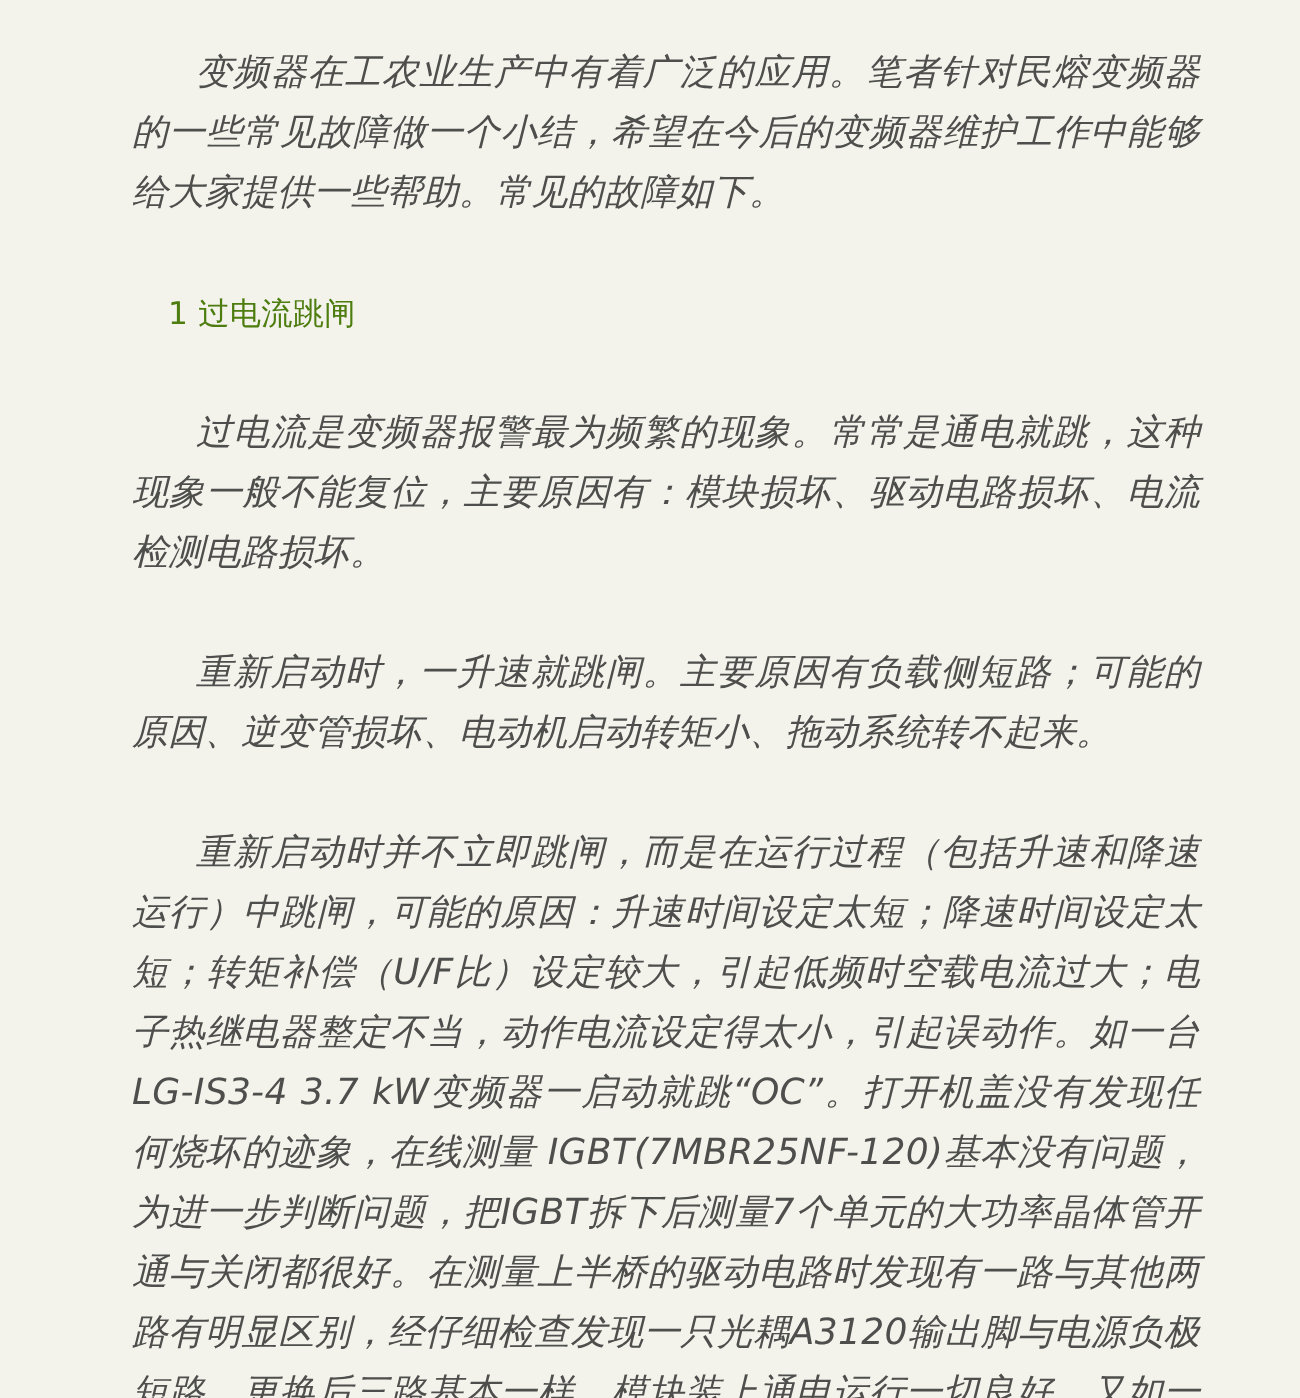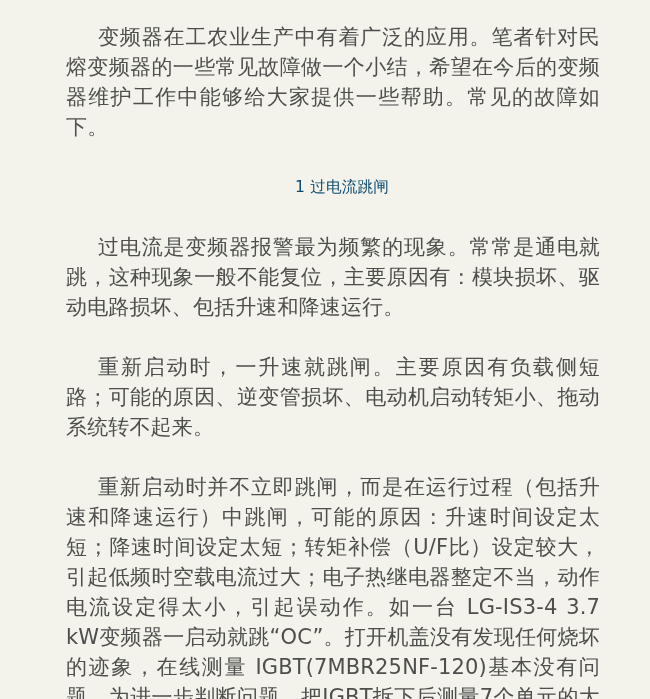--- a/index.html
+++ b/index.html
@@ -18,56 +18,56 @@
     box-sizing: border-box;
     width: 650px;
     height: 699px;
     padding: 22px 50px 0 66px;
     background: #f3f3ec;
   }
 
   .para {
     margin: 0;
     color: #4e4e4c;
-    font-size: 21px;
+    font-size: 18px;
     line-height: 30px;
     letter-spacing: 0.15px;
     text-align: justify;
     text-justify: inter-ideograph;
     text-indent: 32px;
     font-weight: 400;
+    font-style: italic;
   }
 
   .para.gap-after {
     margin-bottom: 30px;
   }
 
   .heading {
     margin: 0 0 30px 16px;
-    color: #0c4a6e;
+    color: #4d7c0f;
     font-size: 15.6px;
     line-height: 30px;
     letter-spacing: 0.15px;
     text-indent: 2px;
     font-weight: 400;
-    text-align: center;
   }
 
   .para:last-child {
     margin-bottom: 0;
   }
 </style>
 </head>
 <body>
 
 <div id="document-page">
 
   <p class="para gap-after">变频器在工农业生产中有着广泛的应用。笔者针对民熔变频器的一些常见故障做一个小结，希望在今后的变频器维护工作中能够给大家提供一些帮助。常见的故障如下。</p>
 
   <p class="heading">1 过电流跳闸</p>
 
-  <p class="para gap-after">过电流是变频器报警最为频繁的现象。常常是通电就跳，这种现象一般不能复位，主要原因有：模块损坏、驱动电路损坏、包括升速和降速运行。</p>
+  <p class="para gap-after">过电流是变频器报警最为频繁的现象。常常是通电就跳，这种现象一般不能复位，主要原因有：模块损坏、驱动电路损坏、电流检测电路损坏。</p>
 
   <p class="para gap-after">重新启动时，一升速就跳闸。主要原因有负载侧短路；可能的原因、逆变管损坏、电动机启动转矩小、拖动系统转不起来。</p>
 
   <p class="para">重新启动时并不立即跳闸，而是在运行过程（包括升速和降速运行）中跳闸，可能的原因：升速时间设定太短；降速时间设定太短；转矩补偿（U/F比）设定较大，引起低频时空载电流过大；电子热继电器整定不当，动作电流设定得太小，引起误动作。如一台 LG-IS3-4 3.7 kW变频器一启动就跳“OC”。打开机盖没有发现任何烧坏的迹象，在线测量 IGBT(7MBR25NF-120)基本没有问题，为进一步判断问题，把IGBT拆下后测量7个单元的大功率晶体管开通与关闭都很好。在测量上半桥的驱动电路时发现有一路与其他两路有明显区别，经仔细检查发现一只光耦A3120输出脚与电源负极短路，更换后三路基本一样，模块装上通电运行一切良好。又如一台BELTRO-VERT 2.2 kW变频器通电就跳“OC”，且不能复位。首先检查逆变模块，没有发现问题，其次检查驱动电路也没有异常现象，估计问题出在过电流信号处理这一部位，将其电路传感器拆掉后通电，显示一切正常，故认为传感器已坏，找一新品换上后，带负载一切正常。</p>
 
 </div>
 
 </body></html>

